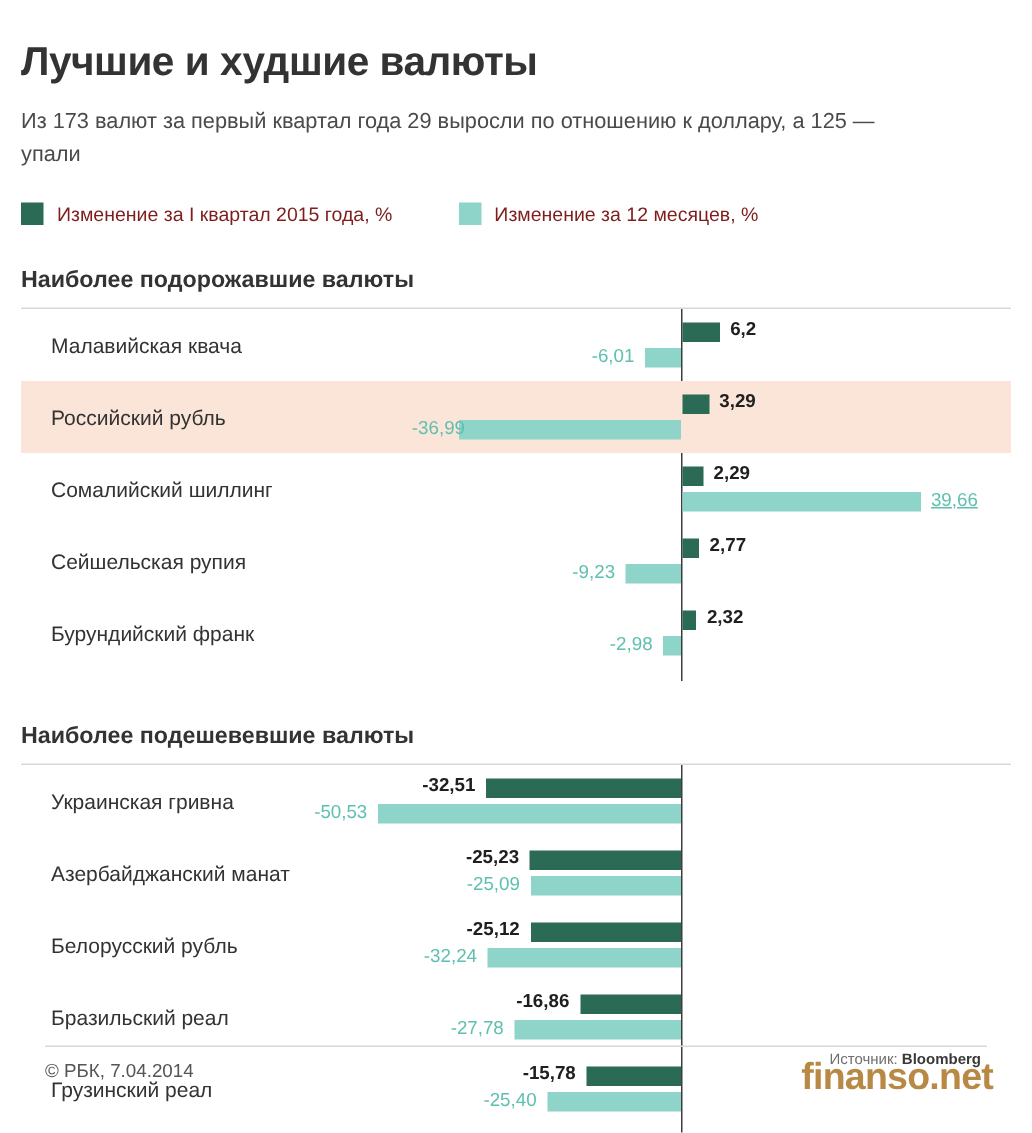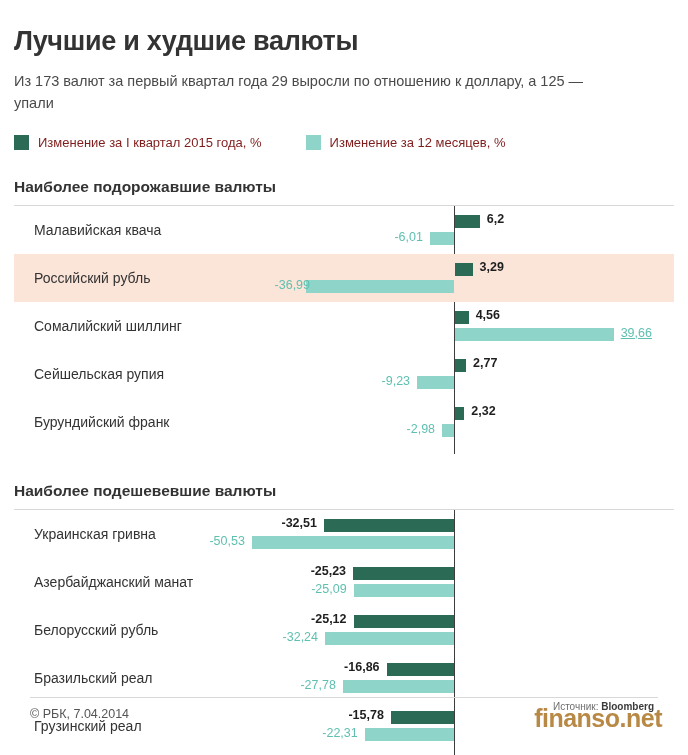--- a/index.html
+++ b/index.html
@@ -199,21 +199,21 @@
           <div class="bar dark" style="width: 17.52px; left: 441px;"></div>
           <div class="bar-value dark-val" style="left: 465.52px;">3,29</div>
           <div class="bar light" style="width: 147.96px; left: 292.04px;"></div>
           <div class="bar-value light-val" style="left: 285.04px; transform: translateX(-100%); margin-left: 11px;">-36,99</div>
         </div>
       </div>
       <div class="row">
         <div class="row-label">Сомалийский шиллинг</div>
         <div class="bars">
           <div class="bar dark" style="width: 13.68px; left: 441px;"></div>
-          <div class="bar-value dark-val" style="left: 461.68px;">4,56</div>
+          <div class="bar-value dark-val" style="left: 461.68px;">2,29</div>
           <div class="bar light" style="width: 158.64px; left: 441px;"></div>
           <div class="bar-value light-val" style="left: 606.64px; text-decoration: underline;">39,66</div>
         </div>
       </div>
       <div class="row">
         <div class="row-label">Сейшельская рупия</div>
         <div class="bars">
           <div class="bar dark" style="width: 11.08px; left: 441px;"></div>
           <div class="bar-value dark-val" style="left: 459.08px;">2,77</div>
           <div class="bar light" style="width: 36.92px; left: 403.08px;"></div>
@@ -270,21 +270,21 @@
           <div class="bar light" style="width: 111.12px; left: 328.88px;"></div>
           <div class="bar-value light-val" style="left: 321.88px; transform: translateX(-100%);">-27,78</div>
         </div>
       </div>
       <div class="row">
         <div class="row-label">Грузинский реал</div>
         <div class="bars">
           <div class="bar dark" style="width: 63.12px; left: 376.88px;"></div>
           <div class="bar-value dark-val" style="left: 369.88px; transform: translateX(-100%);">-15,78</div>
           <div class="bar light" style="width: 89.24px; left: 350.76px;"></div>
-          <div class="bar-value light-val" style="left: 343.76px; transform: translateX(-100%);">-22,31</div>
+          <div class="bar-value light-val" style="left: 343.76px; transform: translateX(-100%);">-25,40</div>
         </div>
       </div>
     </div>
 
   <div class="footer">
     <div class="footer-line"></div>
     <div class="source-left">© РБК, 7.04.2014</div>
     <div class="source-right">
       <span>Источник: </span><b>Bloomberg</b>
     </div>

